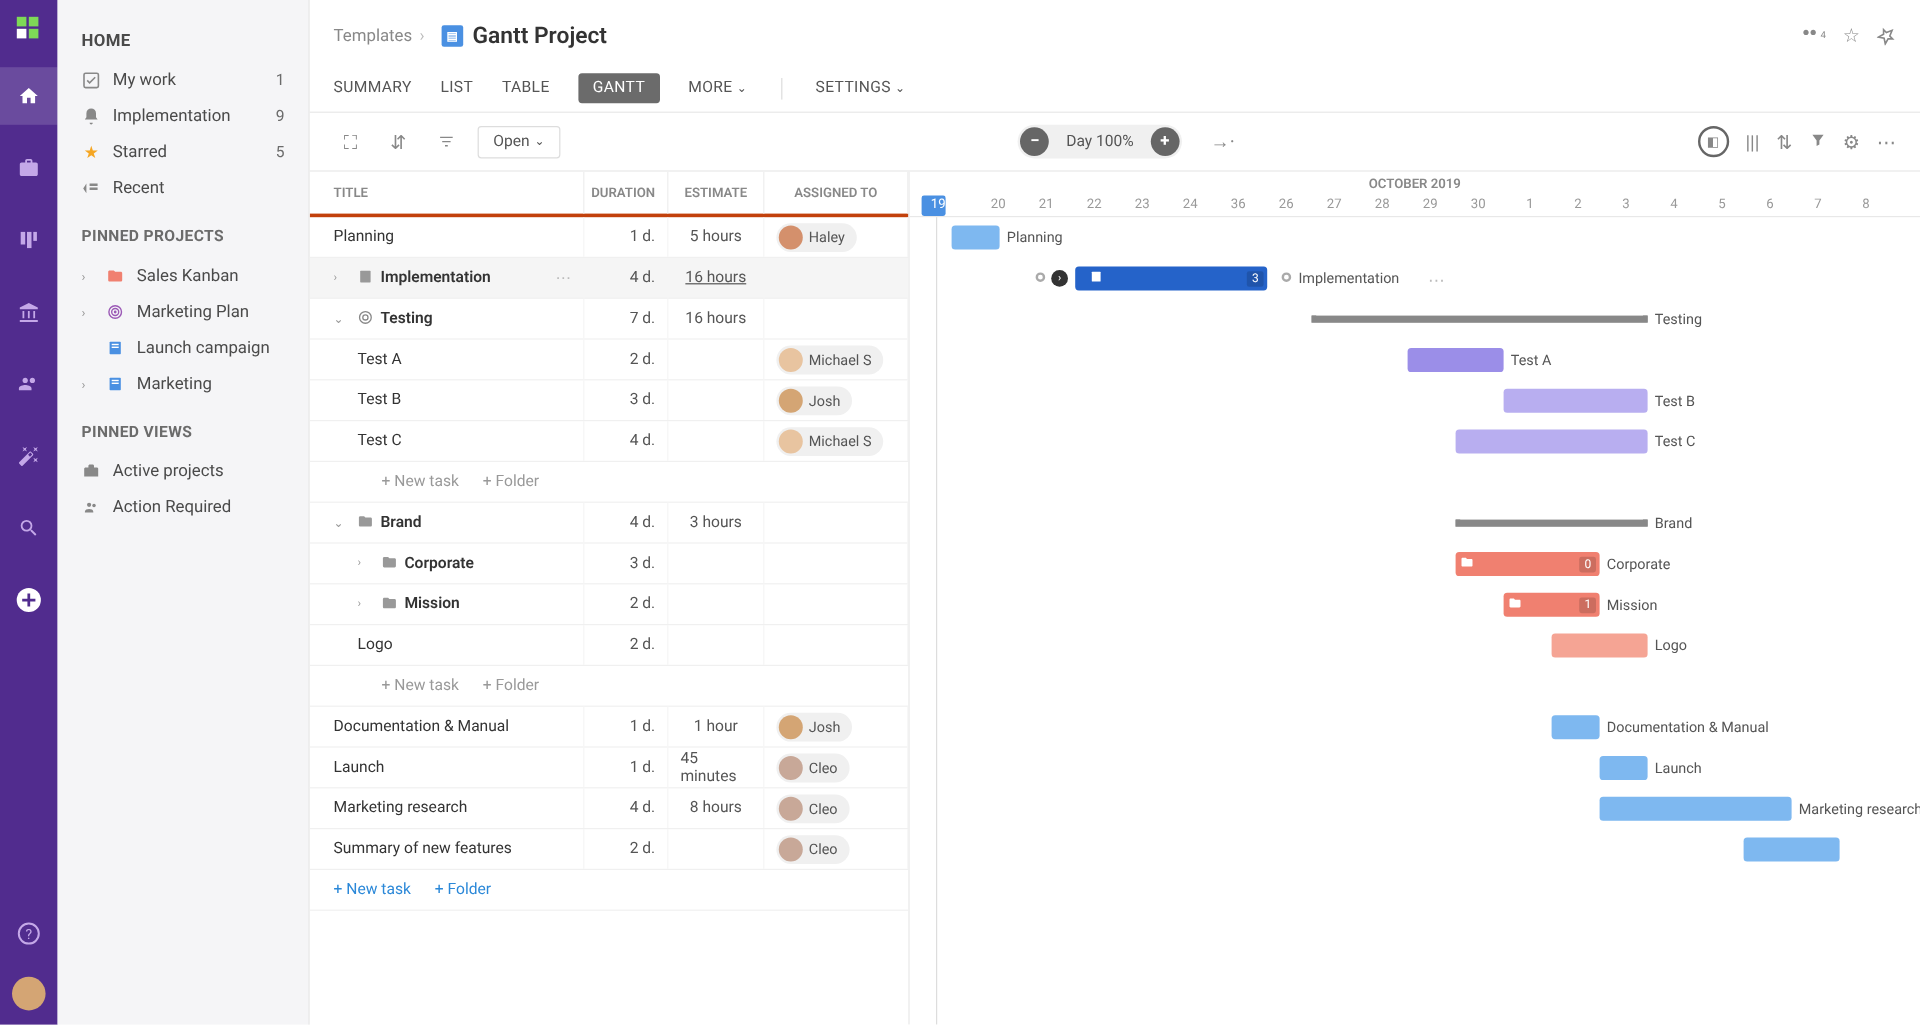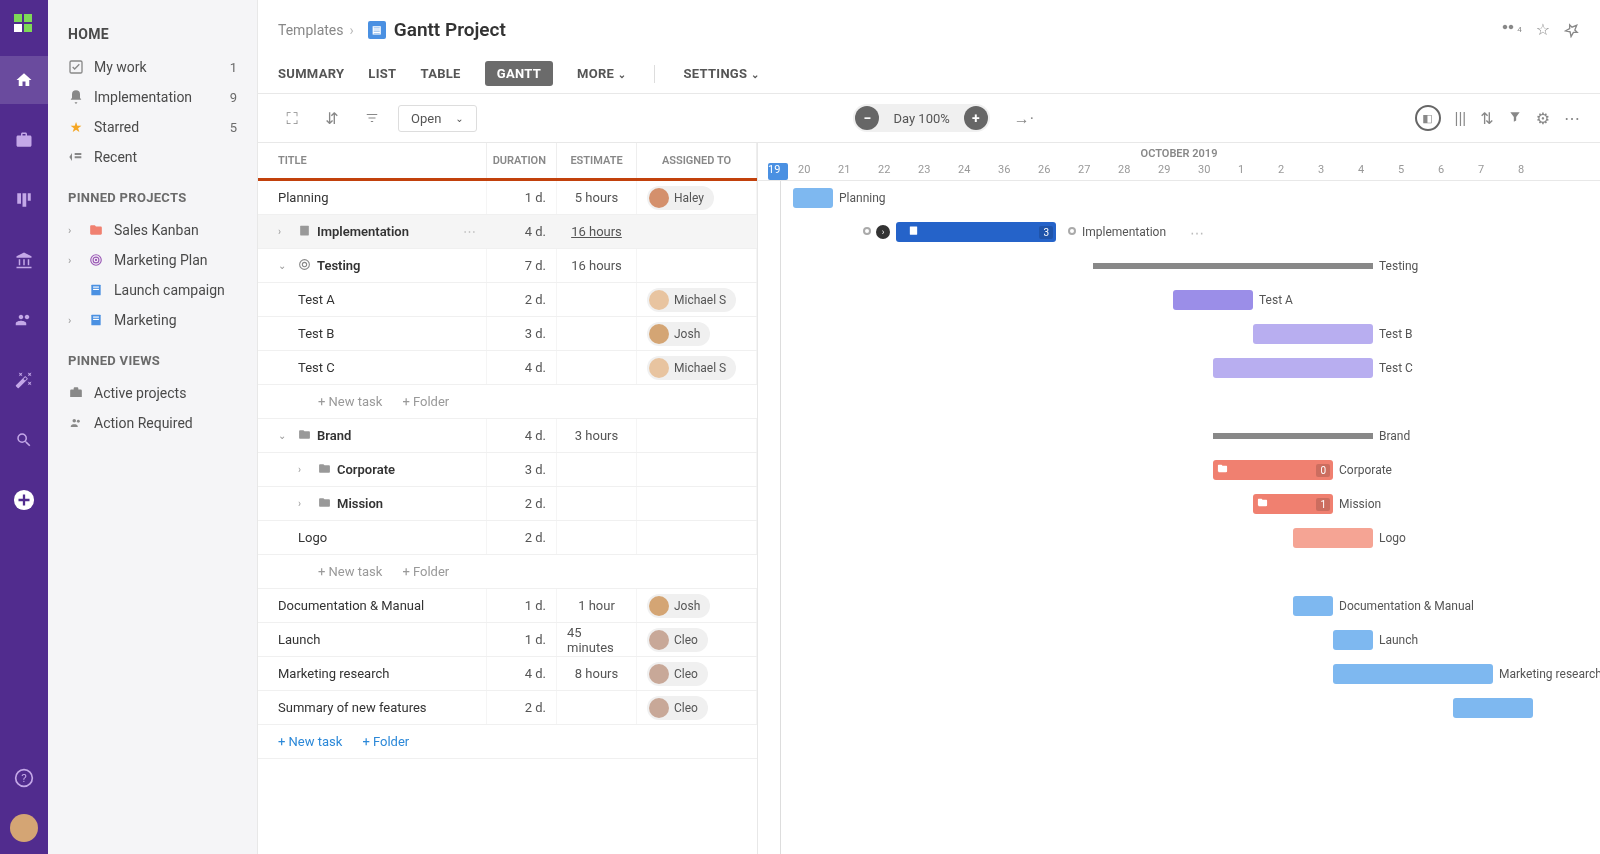--- a/index.html
+++ b/index.html
@@ -19,26 +19,26 @@
 .sidebar .item .chev{width:10px;color:#999;font-size:11px}
 .main{flex:1;display:flex;flex-direction:column}
 .top-header{padding:18px 20px 12px;display:flex;align-items:center;gap:8px;border-bottom:1px solid transparent}
 .breadcrumb{color:#888;font-size:14px}
 .breadcrumb .chev{margin:0 6px;color:#bbb}
 .page-title{font-size:19px;font-weight:600;color:#333;display:flex;align-items:center;gap:8px}
 .page-title .proj-icon{width:18px;height:18px;background:#4a90e2;border-radius:2px;display:flex;align-items:center;justify-content:center;color:#fff;font-size:10px}
 .header-actions{margin-left:auto;display:flex;gap:14px;align-items:center;color:#888}
 .header-actions span{cursor:pointer;position:relative;display:flex;align-items:center}
 .tabs{display:flex;align-items:center;gap:24px;padding:0 20px;height:40px;border-bottom:1px solid #e8e8e8}
-.tabs .tab{font-size:13px;font-weight:700;color:#555;cursor:pointer;letter-spacing:.3px}
+.tabs .tab{font-size:13px;font-weight:400;color:#555;cursor:pointer;letter-spacing:.3px}
 .tabs .tab.active{background:#6b6b6b;color:#fff;padding:5px 12px;border-radius:3px}
 .tabs .divider{width:1px;height:18px;background:#ddd;margin:0 4px}
 .toolbar{display:flex;align-items:center;padding:10px 20px;border-bottom:1px solid #e8e8e8;gap:12px}
 .toolbar .tool-btn{width:28px;height:28px;display:flex;align-items:center;justify-content:center;color:#888;cursor:pointer;border-radius:3px}
-.toolbar .open-btn{border:1px solid #ddd;border-radius:3px;padding:5px 12px;font-size:13px;color:#555;cursor:pointer;display:flex;align-items:center;gap:14px}
+.toolbar .open-btn{border:1px solid #ddd;border-radius:3px;padding:5px 12px;font-size:13px;color:#555;cursor:pointer;display:flex;align-items:center;gap:4px}
 .toolbar .zoom-ctrl{margin-left:auto;display:flex;align-items:center;gap:0;background:#f0f0f0;border-radius:16px;padding:2px}
 .toolbar .zoom-btn{width:24px;height:24px;border-radius:50%;background:#666;color:#fff;display:flex;align-items:center;justify-content:center;cursor:pointer;font-size:14px;font-weight:bold}
 .toolbar .zoom-label{padding:0 14px;font-size:13px;color:#555}
 .toolbar .right-tools{display:flex;gap:14px;align-items:center;margin-left:20px;color:#888}
 .toolbar .right-tools span{cursor:pointer}
 .toolbar .view-toggle{width:26px;height:26px;border:2px solid #666;border-radius:50%;display:flex;align-items:center;justify-content:center;font-size:11px}
 .content{flex:1;display:flex;overflow:hidden}
 .grid{width:500px;border-right:1px solid #e8e8e8;display:flex;flex-direction:column;overflow:hidden}
 .grid-header{display:flex;height:38px;border-bottom:3px solid #c2410c;font-size:11px;font-weight:600;color:#888;text-transform:uppercase}
 .grid-header>div{display:flex;align-items:center;padding:0 10px;border-right:1px solid #eee}
@@ -61,21 +61,21 @@
 .grid-row .more{margin-left:auto;color:#bbb;cursor:pointer}
 .grid-row .est-underline{text-decoration:underline}
 .asg-chip{display:flex;align-items:center;gap:5px;background:#f0f0f0;border-radius:12px;padding:2px 10px 2px 2px;font-size:12px;color:#555}
 .asg-chip .av{width:20px;height:20px;border-radius:50%;background:#d4a574}
 .add-row{display:flex;height:34px;border-bottom:1px solid #f0f0f0;align-items:center;padding-left:60px;gap:20px;font-size:13px;color:#999}
 .add-row.primary{color:#2b88d8;padding-left:20px}
 .add-row span{cursor:pointer}
 .timeline{flex:1;position:relative;overflow:hidden}
 .timeline-month{text-align:center;font-size:11px;font-weight:600;color:#888;padding:4px 0;height:20px;position:absolute;top:0;left:0;right:0}
 .timeline-days{display:flex;height:18px;position:absolute;top:20px;left:0;right:0;border-bottom:1px solid #e8e8e8}
-.timeline-days .day{width:40px;text-align:left;font-size:11px;color:#999;flex-shrink:0}
+.timeline-days .day{width:40px;text-align:right;font-size:11px;color:#999;flex-shrink:0}
 .timeline-days .day.today{background:#4a90e2;color:#fff;border-radius:2px;width:20px;margin:0 10px}
 .timeline-body{position:absolute;top:38px;left:0;right:0;bottom:0}
 .timeline-today-line{position:absolute;top:0;bottom:0;left:22px;width:1px;background:#ddd}
 .bar-row{height:34px;position:relative}
 .bar{position:absolute;height:20px;top:7px;border-radius:3px;display:flex;align-items:center}
 .bar-label{position:absolute;left:100%;margin-left:6px;font-size:12px;color:#555;white-space:nowrap}
 .bar.blue{background:#7eb8f0}
 .bar.darkblue{background:#2563c9}
 .bar.purple{background:#9b8ee8}
 .bar.purple-light{background:#b8aef0}

